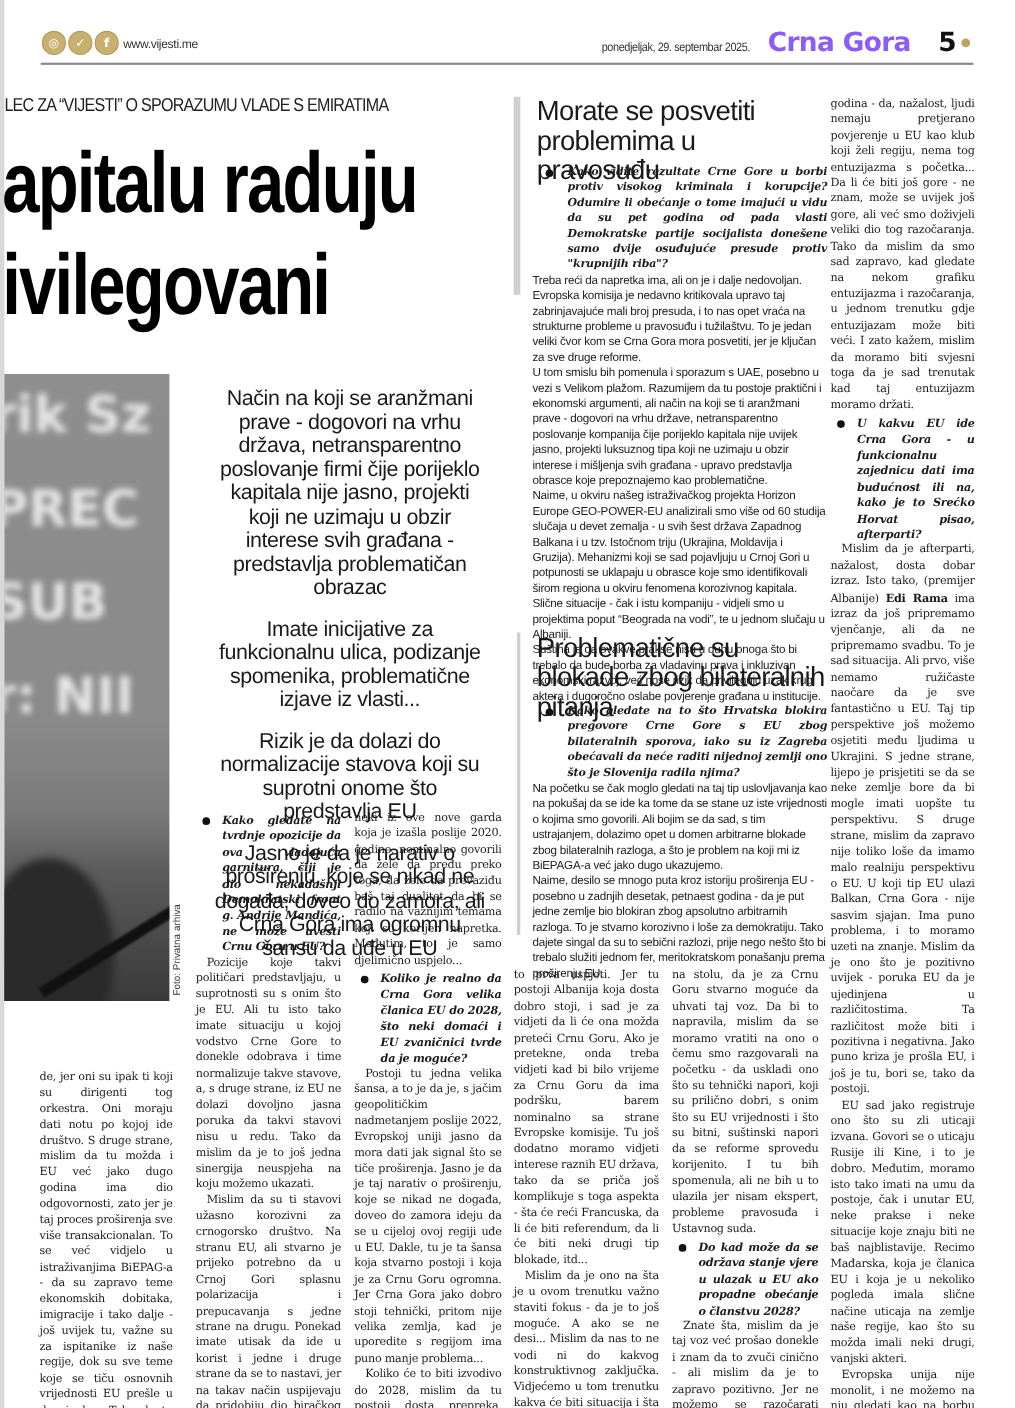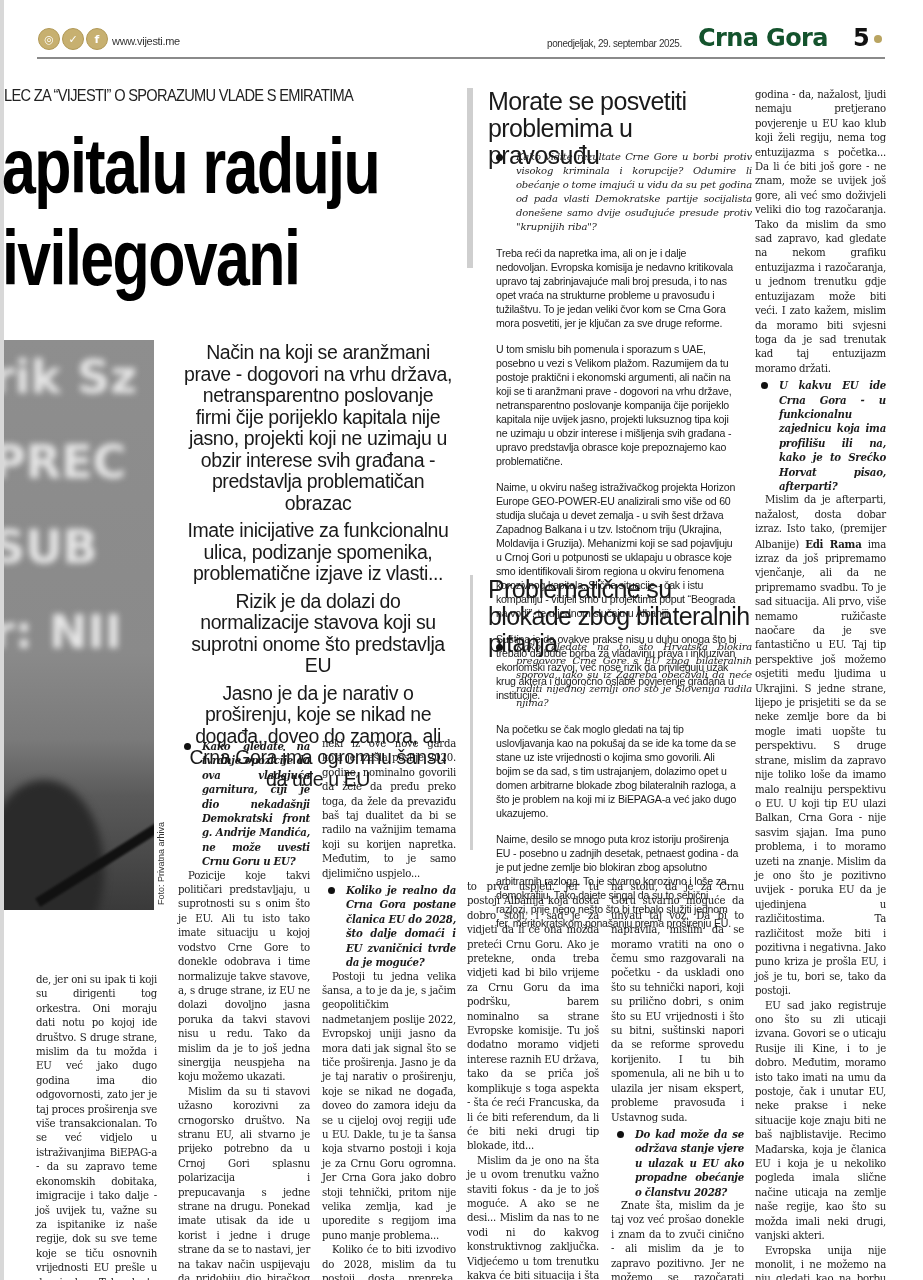--- a/index.html
+++ b/index.html
@@ -6,55 +6,55 @@
   html, body { width: 923px; height: 1280px; background: #ffffff; overflow: hidden; }
   body { position: relative; font-family: "DejaVu Serif", serif; color: #1a1a1a; }
   .left-edge { position: absolute; left: 0; top: 0; width: 4px; height: 1280px; background: #d8d8d8; }
 
   
   .header { position: absolute; left: 20px; top: 28px; width: 893px; height: 30px; }
   .social { position: absolute; left: 18px; top: 0; display: flex; gap: 2px; }
   .social .ic { width: 22px; height: 22px; border-radius: 50%; background: #c7b070; color: #fff; font-family: "DejaVu Sans", sans-serif; font-size: 11px; font-weight: bold; display: flex; align-items: center; justify-content: center; border: 1px solid #b29a58; }
   .site-url { position: absolute; left: 92px; top: 7px; font-family: "Liberation Sans", sans-serif; font-size: 11px; color: #333; letter-spacing: -0.3px; }
   .date { position: absolute; left: 527px; top: 9px; font-family: "Liberation Sans", sans-serif; font-size: 11px; color: #333; letter-spacing: -0.4px; transform: scaleX(0.9); transform-origin: left; }
-  .section { position: absolute; left: 678px; top: -4px; font-family: "DejaVu Sans", sans-serif; font-size: 24px; font-weight: bold; color: #14532d; letter-spacing: -0.6px; }
+  .section { position: absolute; left: 678px; top: -4px; font-family: "DejaVu Sans", sans-serif; font-size: 24px; font-weight: bold; color: #8b5cf6; letter-spacing: -0.6px; }
   .page-num { position: absolute; left: 833px; top: -4px; font-family: "DejaVu Sans", sans-serif; font-size: 24px; font-weight: bold; color: #111; }
   .page-dot { position: absolute; left: 854px; top: 7px; width: 8px; height: 8px; border-radius: 50%; background: #b9a461; }
   .header-rule { position: absolute; left: 37px; top: 57px; width: 848px; height: 2px; background: #8a8a8a; }
 
   
   .kicker { position: absolute; left: 4px; top: 86px; font-family: "Liberation Sans", sans-serif; font-size: 17px; color: #222; letter-spacing: -0.8px; transform: scaleX(0.86); transform-origin: left; white-space: nowrap; }
   .headline { position: absolute; left: 2px; top: 120px; font-family: "Liberation Sans", sans-serif; font-weight: bold; font-size: 78px; line-height: 92px; color: #000; letter-spacing: -2px; transform: scaleX(0.78); transform-origin: left; white-space: nowrap; }
 
   .col-divider { position: absolute; left: 467px; top: 88px; width: 4px; height: 180px; background: #cfcfcf; }
 
   
   .photo { position: absolute; left: 4px; top: 340px; width: 150px; height: 570px; background: linear-gradient(180deg, #8e8e8e 0%, #8a8a8a 55%, #7a7a7a 70%, #5a5a5a 80%, #3a3a3a 100%); overflow: hidden; }
   .photo .blur { position: absolute; left: -12px; color: #e6e6e6; font-family: "DejaVu Sans", sans-serif; font-weight: bold; font-size: 46px; filter: blur(3px); white-space: nowrap; }
   .photo .hand { position: absolute; left: -20px; top: 440px; width: 120px; height: 180px; border-radius: 50%; background: #2a2a2a; filter: blur(4px); }
   .photo .phone { position: absolute; left: 20px; top: 510px; width: 180px; height: 10px; background: #111; transform: rotate(-32deg); filter: blur(1px); }
   .credit { position: absolute; left: 156px; top: 905px; font-family: "Liberation Sans", sans-serif; font-size: 9px; color: #333; transform: rotate(-90deg); transform-origin: left top; white-space: nowrap; }
 
   
   .pullquote { position: absolute; left: 178px; top: 336px; width: 280px; font-family: "Liberation Sans", sans-serif; font-size: 19.5px; line-height: 21.5px; text-align: center; color: #1a1a1a; letter-spacing: -0.4px; }
-  .pullquote p { margin: 6px; }
+  .pullquote p { margin: 16px; }
 
   
   .bcol { position: absolute; font-family: "DejaVu Serif", serif; font-size: 10.2px; line-height: 14.4px; color: #1b1b1b; text-align: justify; letter-spacing: -0.25px; }
   .bcol p { text-indent: 10px; margin: 0; }
   .bcol .q { display: block; position: relative; padding-left: 24px; font-weight: bold; font-style: italic; text-indent: 0; margin: 2px 0 0 0; }
   .bcol .q::before { content: ""; position: absolute; left: 6px; top: 4px; width: 7px; height: 7px; border-radius: 50%; background: #111; }
   .bcol.cont p:first-child { text-indent: 0; }
 
   
   .box-title { position: absolute; font-family: "Liberation Sans", sans-serif; font-size: 25px; line-height: 27px; color: #1a1a1a; letter-spacing: -0.6px; }
   .box-body { position: absolute; font-family: "Liberation Sans", sans-serif; font-size: 10.6px; line-height: 14px; color: #1c1c1c; letter-spacing: -0.2px; }
-  .box-body .q { display: block; position: relative; padding-left: 32px; font-family: "DejaVu Serif", serif; font-weight: normal; font-style: italic; font-size: 10px; line-height: 14px; text-align: justify; margin-bottom: 0; }
+  .box-body .q { display: block; position: relative; padding-left: 32px; font-family: "DejaVu Serif", serif; font-weight: bold; font-style: italic; font-size: 10px; line-height: 14px; text-align: justify; margin-bottom: 0; }
   .box-body .q::before { content: ""; position: absolute; left: 12px; top: 4px; width: 7px; height: 7px; border-radius: 50%; background: #111; }
-  .box-body p { margin: 12px; }
+  .box-body p { margin: 0; }
   .box-rule { position: absolute; left: 470px; width: 3px; background: #cfcfcf; }
 </style>
 </head>
 <body>
 
 <div class="left-edge"></div>
 
 <div class="header">
   <div class="social">
     <span class="ic">◎</span>
@@ -100,21 +100,21 @@
 
 <div class="bcol" style="left:178px; top:737px; width:132px;">
   <span class="q">Kako gledate na tvrdnje opozicije da ova vladajuća garnitura, čiji je dio nekadašnji Demokratski front g. Andrije Mandića, ne može uvesti Crnu Goru u EU?</span>
   <p>Pozicije koje takvi političari predstavljaju, u suprotnosti su s onim što je EU. Ali tu isto tako imate situaciju u kojoj vodstvo Crne Gore to donekle odobrava i time normalizuje takve stavove, a, s druge strane, iz EU ne dolazi dovoljno jasna poruka da takvi stavovi nisu u redu. Tako da mislim da je to još jedna sinergija neuspjeha na koju možemo ukazati.</p>
   <p>Mislim da su ti stavovi užasno korozivni za crnogorsko društvo. Na stranu EU, ali stvarno je prijeko potrebno da u Crnoj Gori splasnu polarizacija i prepucavanja s jedne strane na drugu. Ponekad imate utisak da ide u korist i jedne i druge strane da se to nastavi, jer na takav način uspijevaju da pridobiju dio biračkog tijela, uspiju da se profilišu na drugačiji način, i onda, u suštini, da stave pod tepih niz raznih problema koji su užasno važni i kojih se onda ne dotičemo.</p>
 
 </div>
 
 <div class="bcol cont" style="left:322px; top:737px; width:134px;">
   <p>neki iz ove nove garda koja je izašla poslije 2020. godine, nominalno govorili da žele da pređu preko toga, da žele da prevaziđu baš taj dualitet da bi se radilo na važnijim temama koji su korijen napretka. Međutim, to je samo djelimično uspjelo...</p>
-  <span class="q">Koliko je realno da Crna Gora postane članica EU do 2028, što dalje domaći i EU zvaničnici tvrde da je moguće?</span>
+  <span class="q">Koliko je realno da Crna Gora velika članica EU do 2028, što neki domaći i EU zvaničnici tvrde da je moguće?</span>
   <p>Postoji tu jedna velika šansa, a to je da je, s jačim geopolitičkim nadmetanjem poslije 2022, Evropskoj uniji jasno da mora dati jak signal što se tiče proširenja. Jasno je da je taj narativ o proširenju, koje se nikad ne događa, doveo do zamora ideju da se u cijeloj ovoj regiji uđe u EU. Dakle, tu je ta šansa koja stvarno postoji i koja je za Crnu Goru ogromna. Jer Crna Gora jako dobro stoji tehnički, pritom nije velika zemlja, kad je uporedite s regijom ima puno manje problema...</p>
   <p>Koliko će to biti izvodivo do 2028, mislim da tu postoji dosta prepreka. Sad smo dobili poruku da je ipak 2029. realnija... Da bi se ušlo tada, trebalo bi sva poglavlja zatvoriti do kraja 2026. Taj rok je dosta kratak. Pritom, upitno je da li će Crna Gora</p>
 </div>
 
 <div class="box-rule" style="top:88px; height:180px;"></div>
 <div class="box-title" style="left:488px; top:88px; width:260px;">Morate se posvetiti problemima u pravosuđu</div>
 <div class="box-body" style="left:484px; top:150px; width:268px;">
   <span class="q">Kako vidite rezultate Crne Gore u borbi protiv visokog kriminala i korupcije? Odumire li obećanje o tome imajući u vidu da su pet godina od pada vlasti Demokratske partije socijalista donešene samo dvije osuđujuće presude protiv "krupnijih riba"?</span>
   <p>Treba reći da napretka ima, ali on je i dalje nedovoljan. Evropska komisija je nedavno kritikovala upravo taj zabrinjavajuće mali broj presuda, i to nas opet vraća na strukturne probleme u pravosuđu i tužilaštvu. To je jedan veliki čvor kom se Crna Gora mora posvetiti, jer je ključan za sve druge reforme.</p>
   <p>U tom smislu bih pomenula i sporazum s UAE, posebno u vezi s Velikom plažom. Razumijem da tu postoje praktični i ekonomski argumenti, ali način na koji se ti aranžmani prave - dogovori na vrhu države, netransparentno poslovanje kompanija čije porijeklo kapitala nije uvijek jasno, projekti luksuznog tipa koji ne uzimaju u obzir interese i mišljenja svih građana - upravo predstavlja obrasce koje prepoznajemo kao problematične.</p>
@@ -136,17 +136,17 @@
 </div>
 
 <div class="bcol cont" style="left:611px; top:880px; width:133px;">
   <p>na stolu, da je za Crnu Goru stvarno moguće da uhvati taj voz. Da bi to napravila, mislim da se moramo vratiti na ono o čemu smo razgovarali na početku - da uskladi ono što su tehnički napori, koji su prilično dobri, s onim što su EU vrijednosti i što su bitni, suštinski napori da se reforme sprovedu korijenito. I tu bih spomenula, ali ne bih u to ulazila jer nisam ekspert, probleme pravosuđa i Ustavnog suda.</p>
   <span class="q">Do kad može da se održava stanje vjere u ulazak u EU ako propadne obećanje o članstvu 2028?</span>
   <p>Znate šta, mislim da je taj voz već prošao donekle i znam da to zvuči cinično - ali mislim da je to zapravo pozitivno. Jer ne možemo se razočarati puno više nego što smo se do sad razočarali. To nam pokazuju istraživanja već dosta dugo</p>
 </div>
 
 <div class="bcol cont" style="left:755px; top:88px; width:131px;">
   <p>godina - da, nažalost, ljudi nemaju pretjerano povjerenje u EU kao klub koji želi regiju, nema tog entuzijazma s početka... Da li će biti još gore - ne znam, može se uvijek još gore, ali već smo doživjeli veliki dio tog razočaranja. Tako da mislim da smo sad zapravo, kad gledate na nekom grafiku entuzijazma i razočaranja, u jednom trenutku gdje entuzijazam može biti veći. I zato kažem, mislim da moramo biti svjesni toga da je sad trenutak kad taj entuzijazm moramo držati.</p>
-  <span class="q">U kakvu EU ide Crna Gora - u funkcionalnu zajednicu koja ima profilišu ili na, kako je to Srećko Horvat pisao, afterparti?</span>
+  <span class="q">U kakvu EU ide Crna Gora - u funkcionalnu zajednicu dati ima budućnost ili na, kako je to Srećko Horvat pisao, afterparti?</span>
   <p><span>Mislim da je afterparti, nažalost, dosta dobar izraz. Isto tako, (premijer Albanije) </span><b>Edi Rama</b><span> ima izraz da još pripremamo vjenčanje, ali da ne pripremamo svadbu. To je sad situacija. Ali prvo, više nemamo ružičaste naočare da je sve fantastično u EU. Taj tip perspektive još možemo osjetiti među ljudima u Ukrajini. S jedne strane, lijepo je prisjetiti se da se neke zemlje bore da bi mogle imati uopšte tu perspektivu. S druge strane, mislim da zapravo nije toliko loše da imamo malo realniju perspektivu o EU. U koji tip EU ulazi Balkan, Crna Gora - nije sasvim sjajan. Ima puno problema, i to moramo uzeti na znanje. Mislim da je ono što je pozitivno uvijek - poruka EU da je ujedinjena u različitostima. Ta različitost može biti i pozitivna i negativna. Jako puno kriza je prošla EU, i još je tu, bori se, tako da postoji.</span></p>
   <p>EU sad jako registruje ono što su zli uticaji izvana. Govori se o uticaju Rusije ili Kine, i to je dobro. Međutim, moramo isto tako imati na umu da postoje, čak i unutar EU, neke prakse i neke situacije koje znaju biti ne baš najblistavije. Recimo Mađarska, koja je članica EU i koja je u nekoliko pogleda imala slične načine uticaja na zemlje naše regije, kao što su možda imali neki drugi, vanjski akteri.</p>
   <p>Evropska unija nije monolit, i ne možemo na nju gledati kao na borbu između dobra i zla, nego moramo uzeti na znanje da tu ima jako puno nijansi i puno različitih praksi koje mogu biti i više i manje autoritarne čak i u demokratskim zemljama. Čak i zemlja koja je postala svojevrsni simbol demokratije - SAD, u ovom trenutku ima ogromne probleme s demokratijom. Tako da kad izađemo iz te koncepcije dobra protiv zla i zlog uticaja iz ne-evropskih zemalja i kad vidimo da moramo raditi na nama da bismo obnovili ono što su vrijednosti EU - mislim da je to puno zdraviji način gledanja na stvari. To ne slabi težnju ka EU vrijednostima, naprotiv - zapravo je čini još važnijom, urgentnijom.</p>
 </div>
 
 </body></html>

